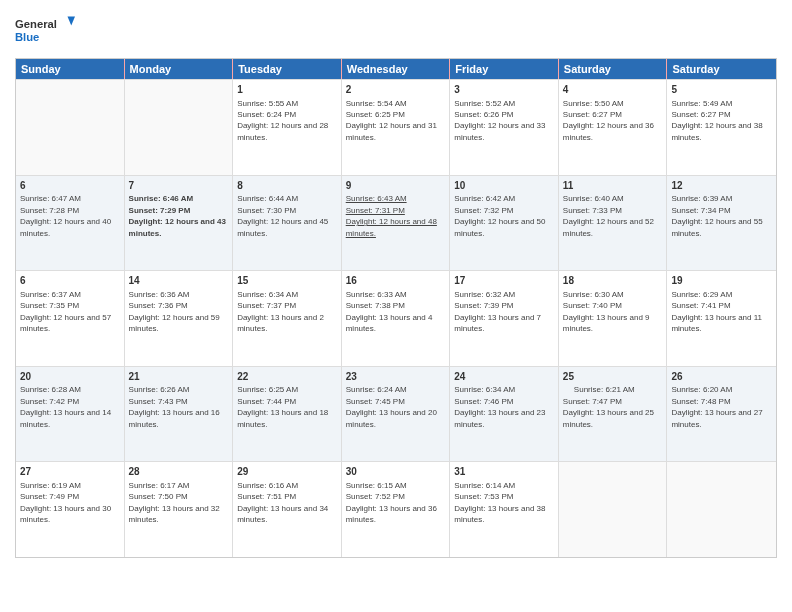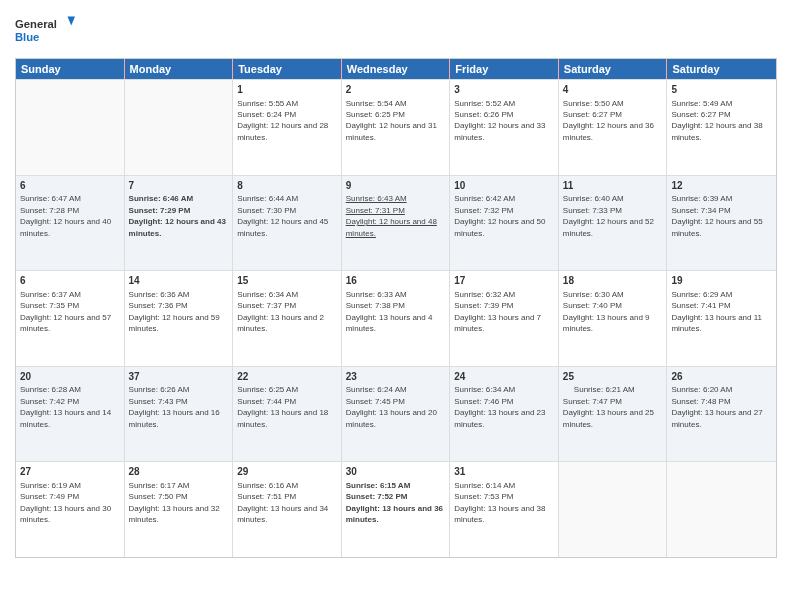--- a/index.html
+++ b/index.html
@@ -196,21 +196,21 @@
 Sunset: 7:40 PM
 Daylight: 13 hours and 9 minutes.</span></div>
           <div class="cal-cell"><span class="day-number">19</span><span class="cell-text" style="white-space: pre-line;">Sunrise: 6:29 AM
 Sunset: 7:41 PM
 Daylight: 13 hours and 11 minutes.</span></div>
         </div>
         <div class="cal-row">
           <div class="cal-cell shaded"><span class="day-number">20</span><span class="cell-text" style="white-space: pre-line;">Sunrise: 6:28 AM
 Sunset: 7:42 PM
 Daylight: 13 hours and 14 minutes.</span></div>
-          <div class="cal-cell shaded"><span class="day-number">37</span><span class="cell-text" style="white-space: pre-line;">Sunrise: 6:26 AM
+          <div class="cal-cell shaded"><span class="day-number">21</span><span class="cell-text" style="white-space: pre-line;">Sunrise: 6:26 AM
 Sunset: 7:43 PM
 Daylight: 13 hours and 16 minutes.</span></div>
           <div class="cal-cell shaded"><span class="day-number">22</span><span class="cell-text" style="white-space: pre-line;">Sunrise: 6:25 AM
 Sunset: 7:44 PM
 Daylight: 13 hours and 18 minutes.</span></div>
           <div class="cal-cell shaded"><span class="day-number">23</span><span class="cell-text" style="white-space: pre-line;">Sunrise: 6:24 AM
 Sunset: 7:45 PM
 Daylight: 13 hours and 20 minutes.</span></div>
           <div class="cal-cell shaded"><span class="day-number">24</span><span class="cell-text" style="white-space: pre-line;">Sunrise: 6:34 AM
 Sunset: 7:46 PM
@@ -225,21 +225,21 @@
         <div class="cal-row">
           <div class="cal-cell"><span class="day-number">27</span><span class="cell-text" style="white-space: pre-line;">Sunrise: 6:19 AM
 Sunset: 7:49 PM
 Daylight: 13 hours and 30 minutes.</span></div>
           <div class="cal-cell"><span class="day-number">28</span><span class="cell-text" style="white-space: pre-line;">Sunrise: 6:17 AM
 Sunset: 7:50 PM
 Daylight: 13 hours and 32 minutes.</span></div>
           <div class="cal-cell"><span class="day-number">29</span><span class="cell-text" style="white-space: pre-line;">Sunrise: 6:16 AM
 Sunset: 7:51 PM
 Daylight: 13 hours and 34 minutes.</span></div>
-          <div class="cal-cell"><span class="day-number">30</span><span class="cell-text" style="white-space: pre-line; font-weight: bold;">Sunrise: 6:15 AM
+          <div class="cal-cell"><span class="day-number">30</span><span class="cell-text" style="white-space: pre-line;">Sunrise: 6:15 AM
 Sunset: 7:52 PM
 Daylight: 13 hours and 36 minutes.</span></div>
           <div class="cal-cell"><span class="day-number">31</span><span class="cell-text" style="white-space: pre-line;">Sunrise: 6:14 AM
 Sunset: 7:53 PM
 Daylight: 13 hours and 38 minutes.</span></div>
           <div class="cal-cell empty"></div>
           <div class="cal-cell empty"></div>
         </div>
       </div>
   </div>

